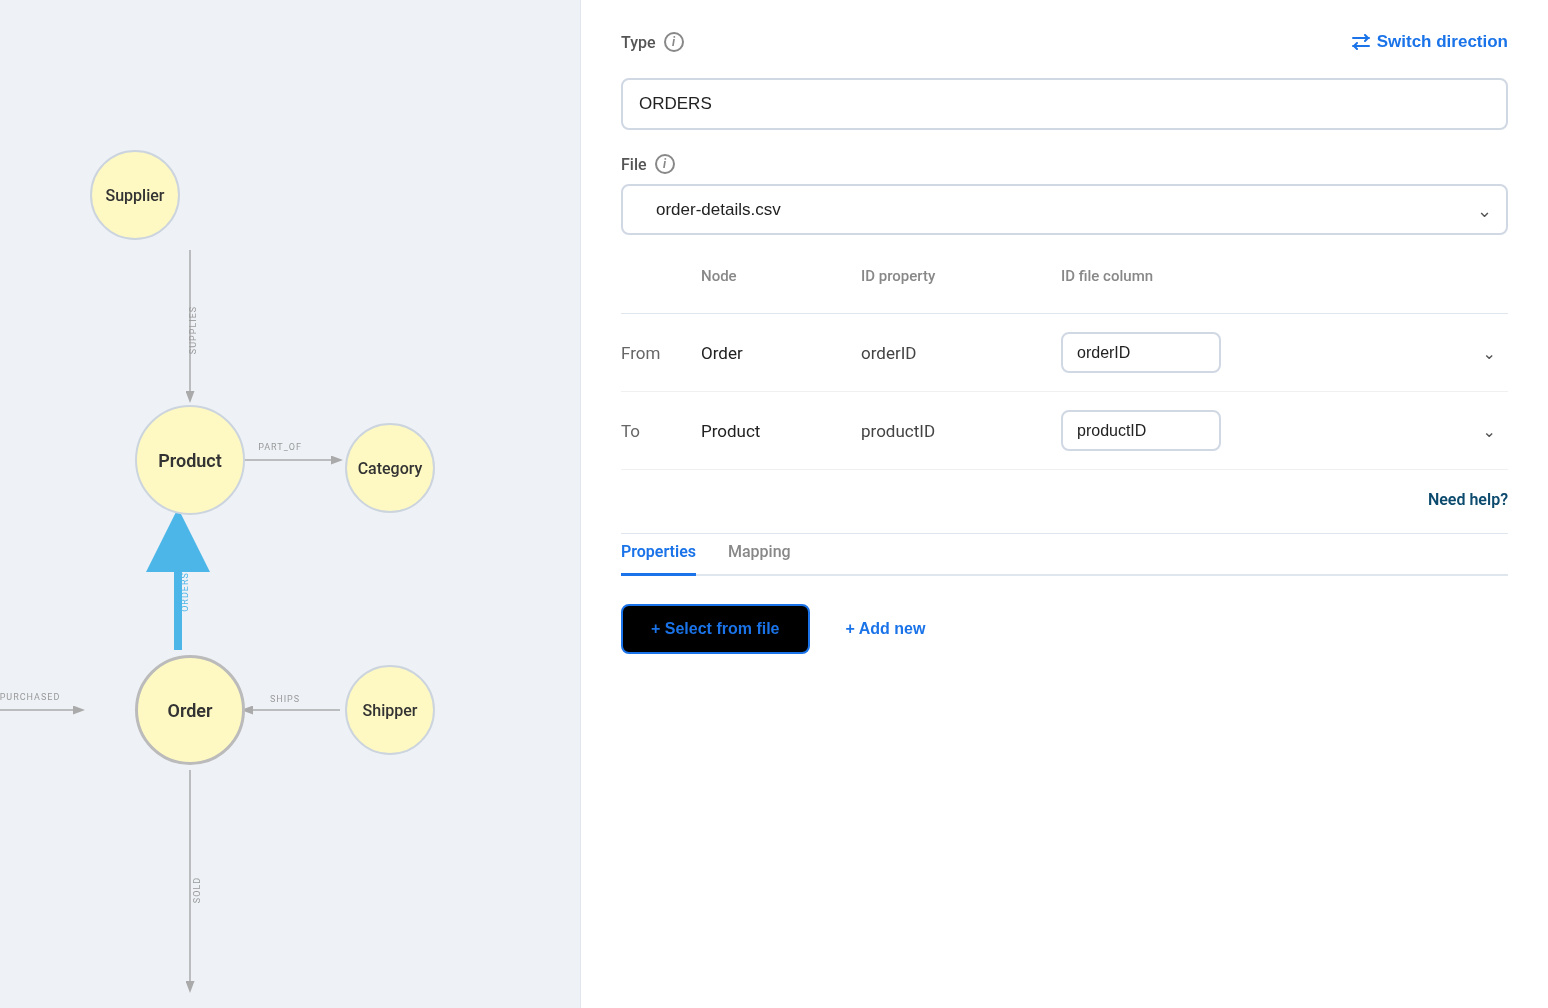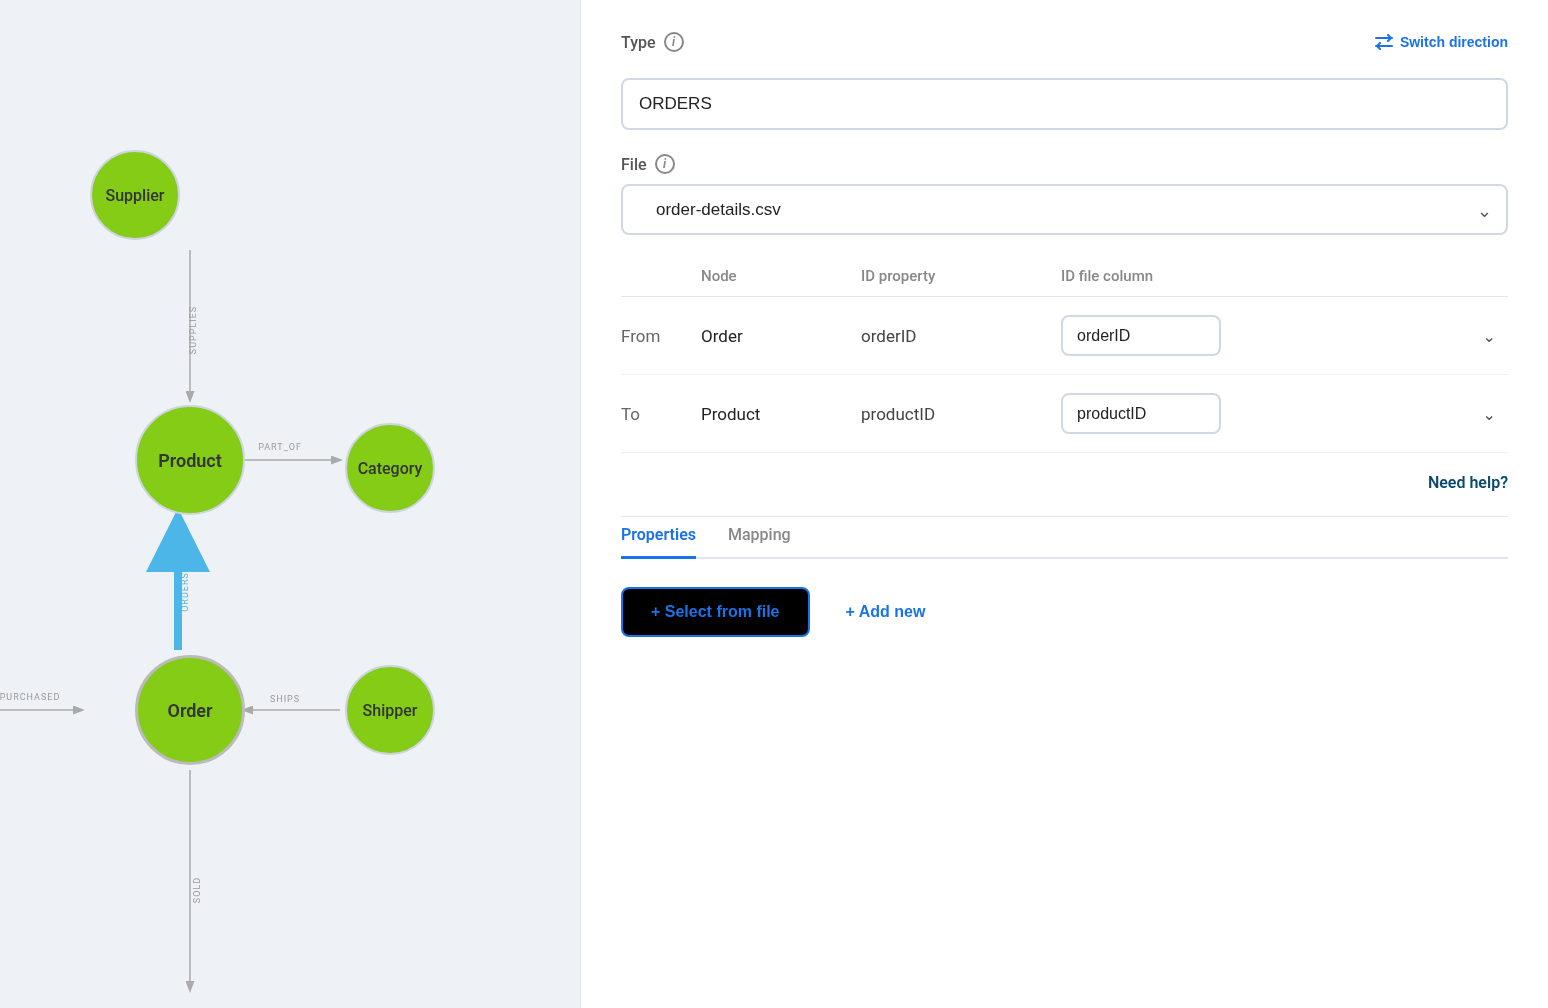--- a/index.html
+++ b/index.html
@@ -27,21 +27,21 @@
       background: #fff;
       padding: 32px 40px;
       overflow-y: auto;
       border-left: 1px solid #e0e6ed;
     }
 
     
     .graph-node {
       position: absolute;
       border-radius: 50%;
-      background: #84cc16;
+      background: #fef9c3;
       border: 2px solid #ccd4de;
       display: flex;
       align-items: center;
       justify-content: center;
       font-size: 16px;
       font-weight: 500;
       color: #333;
       cursor: pointer;
     }
 
@@ -96,21 +96,21 @@
       color: #888;
       font-style: italic;
       font-weight: bold;
     }
 
     .switch-direction-btn {
       display: flex;
       align-items: center;
       gap: 6px;
       color: #1a73e8;
-      font-size: 14px;
+      font-size: 17px;
       font-weight: 600;
       background: none;
       border: none;
       cursor: pointer;
     }
 
     .text-input {
       width: 100%;
       padding: 14px 16px;
       border: 2px solid #d0d8e4;
@@ -153,21 +153,21 @@
 
     
     .mapping-table {
       width: 100%;
       margin-bottom: 20px;
     }
 
     .table-header {
       display: grid;
       grid-template-columns: 80px 160px 200px 1fr;
-      padding: 8px 0 11px 0;
+      padding: 8px 0 28px 0;
       border-bottom: 1px solid #e0e6ed;
     }
 
     .table-header-cell {
       font-size: 15px;
       color: #888;
       font-weight: 500;
     }
 
     .table-row {

